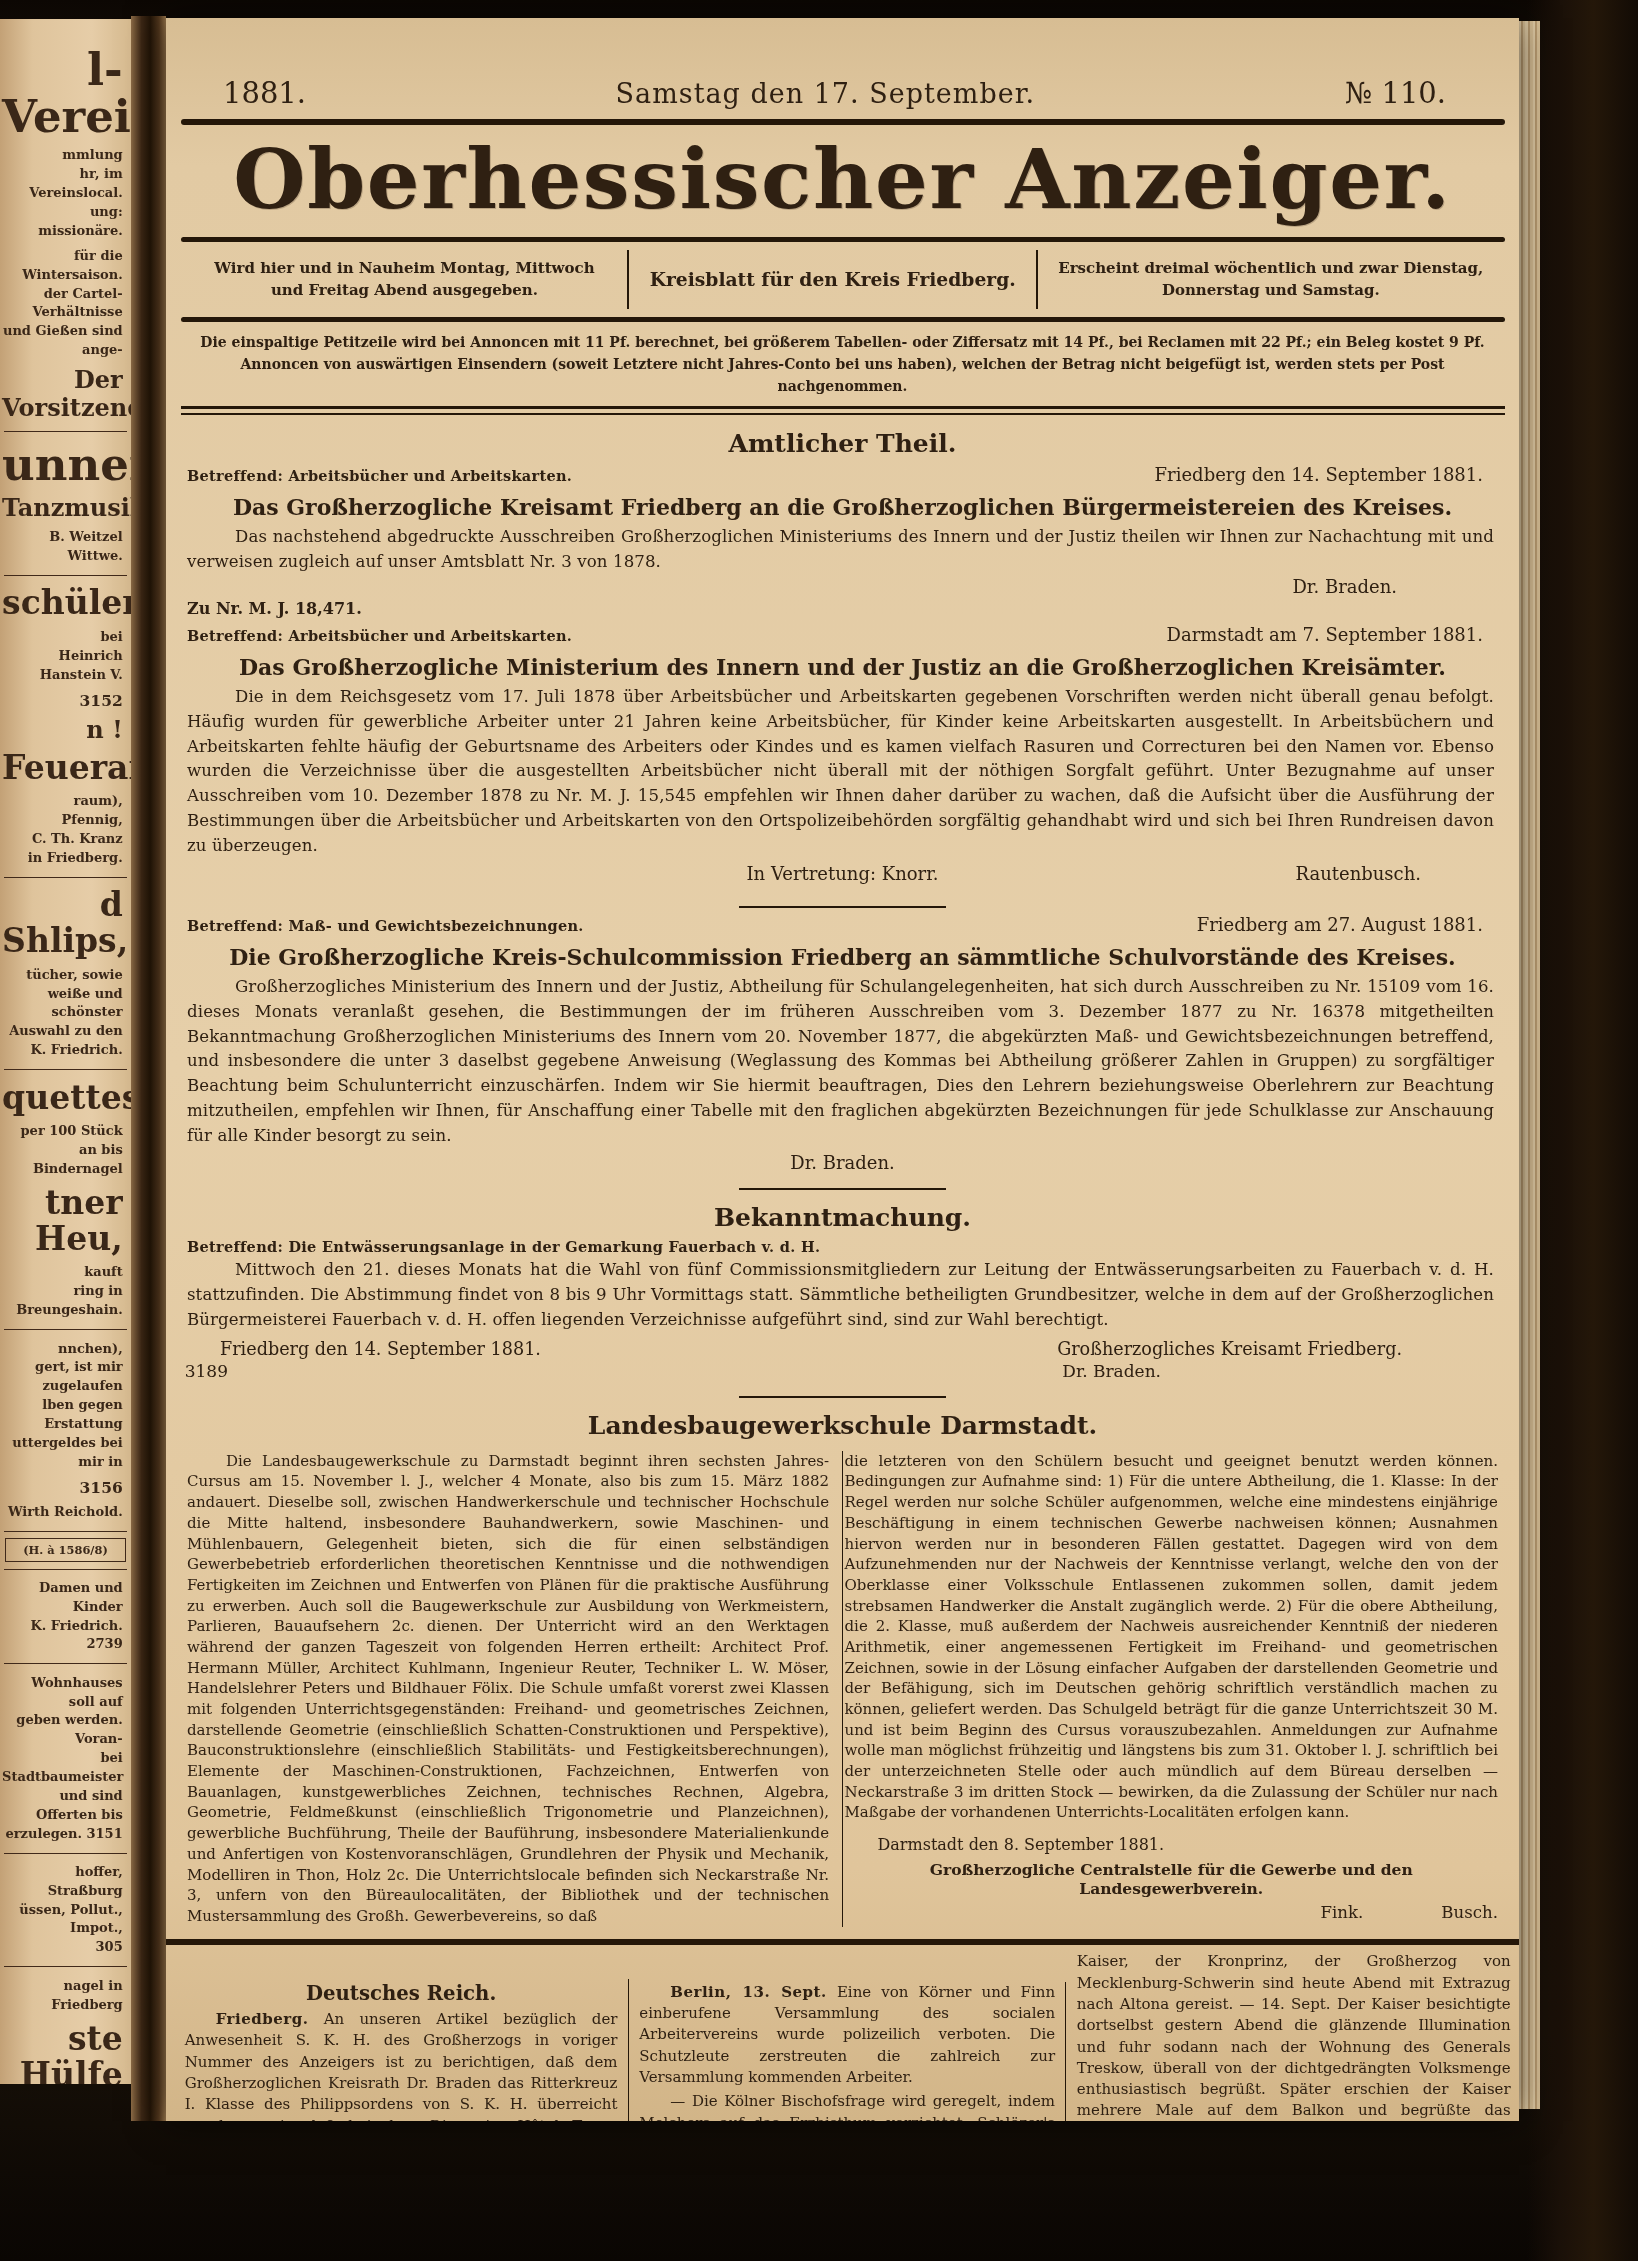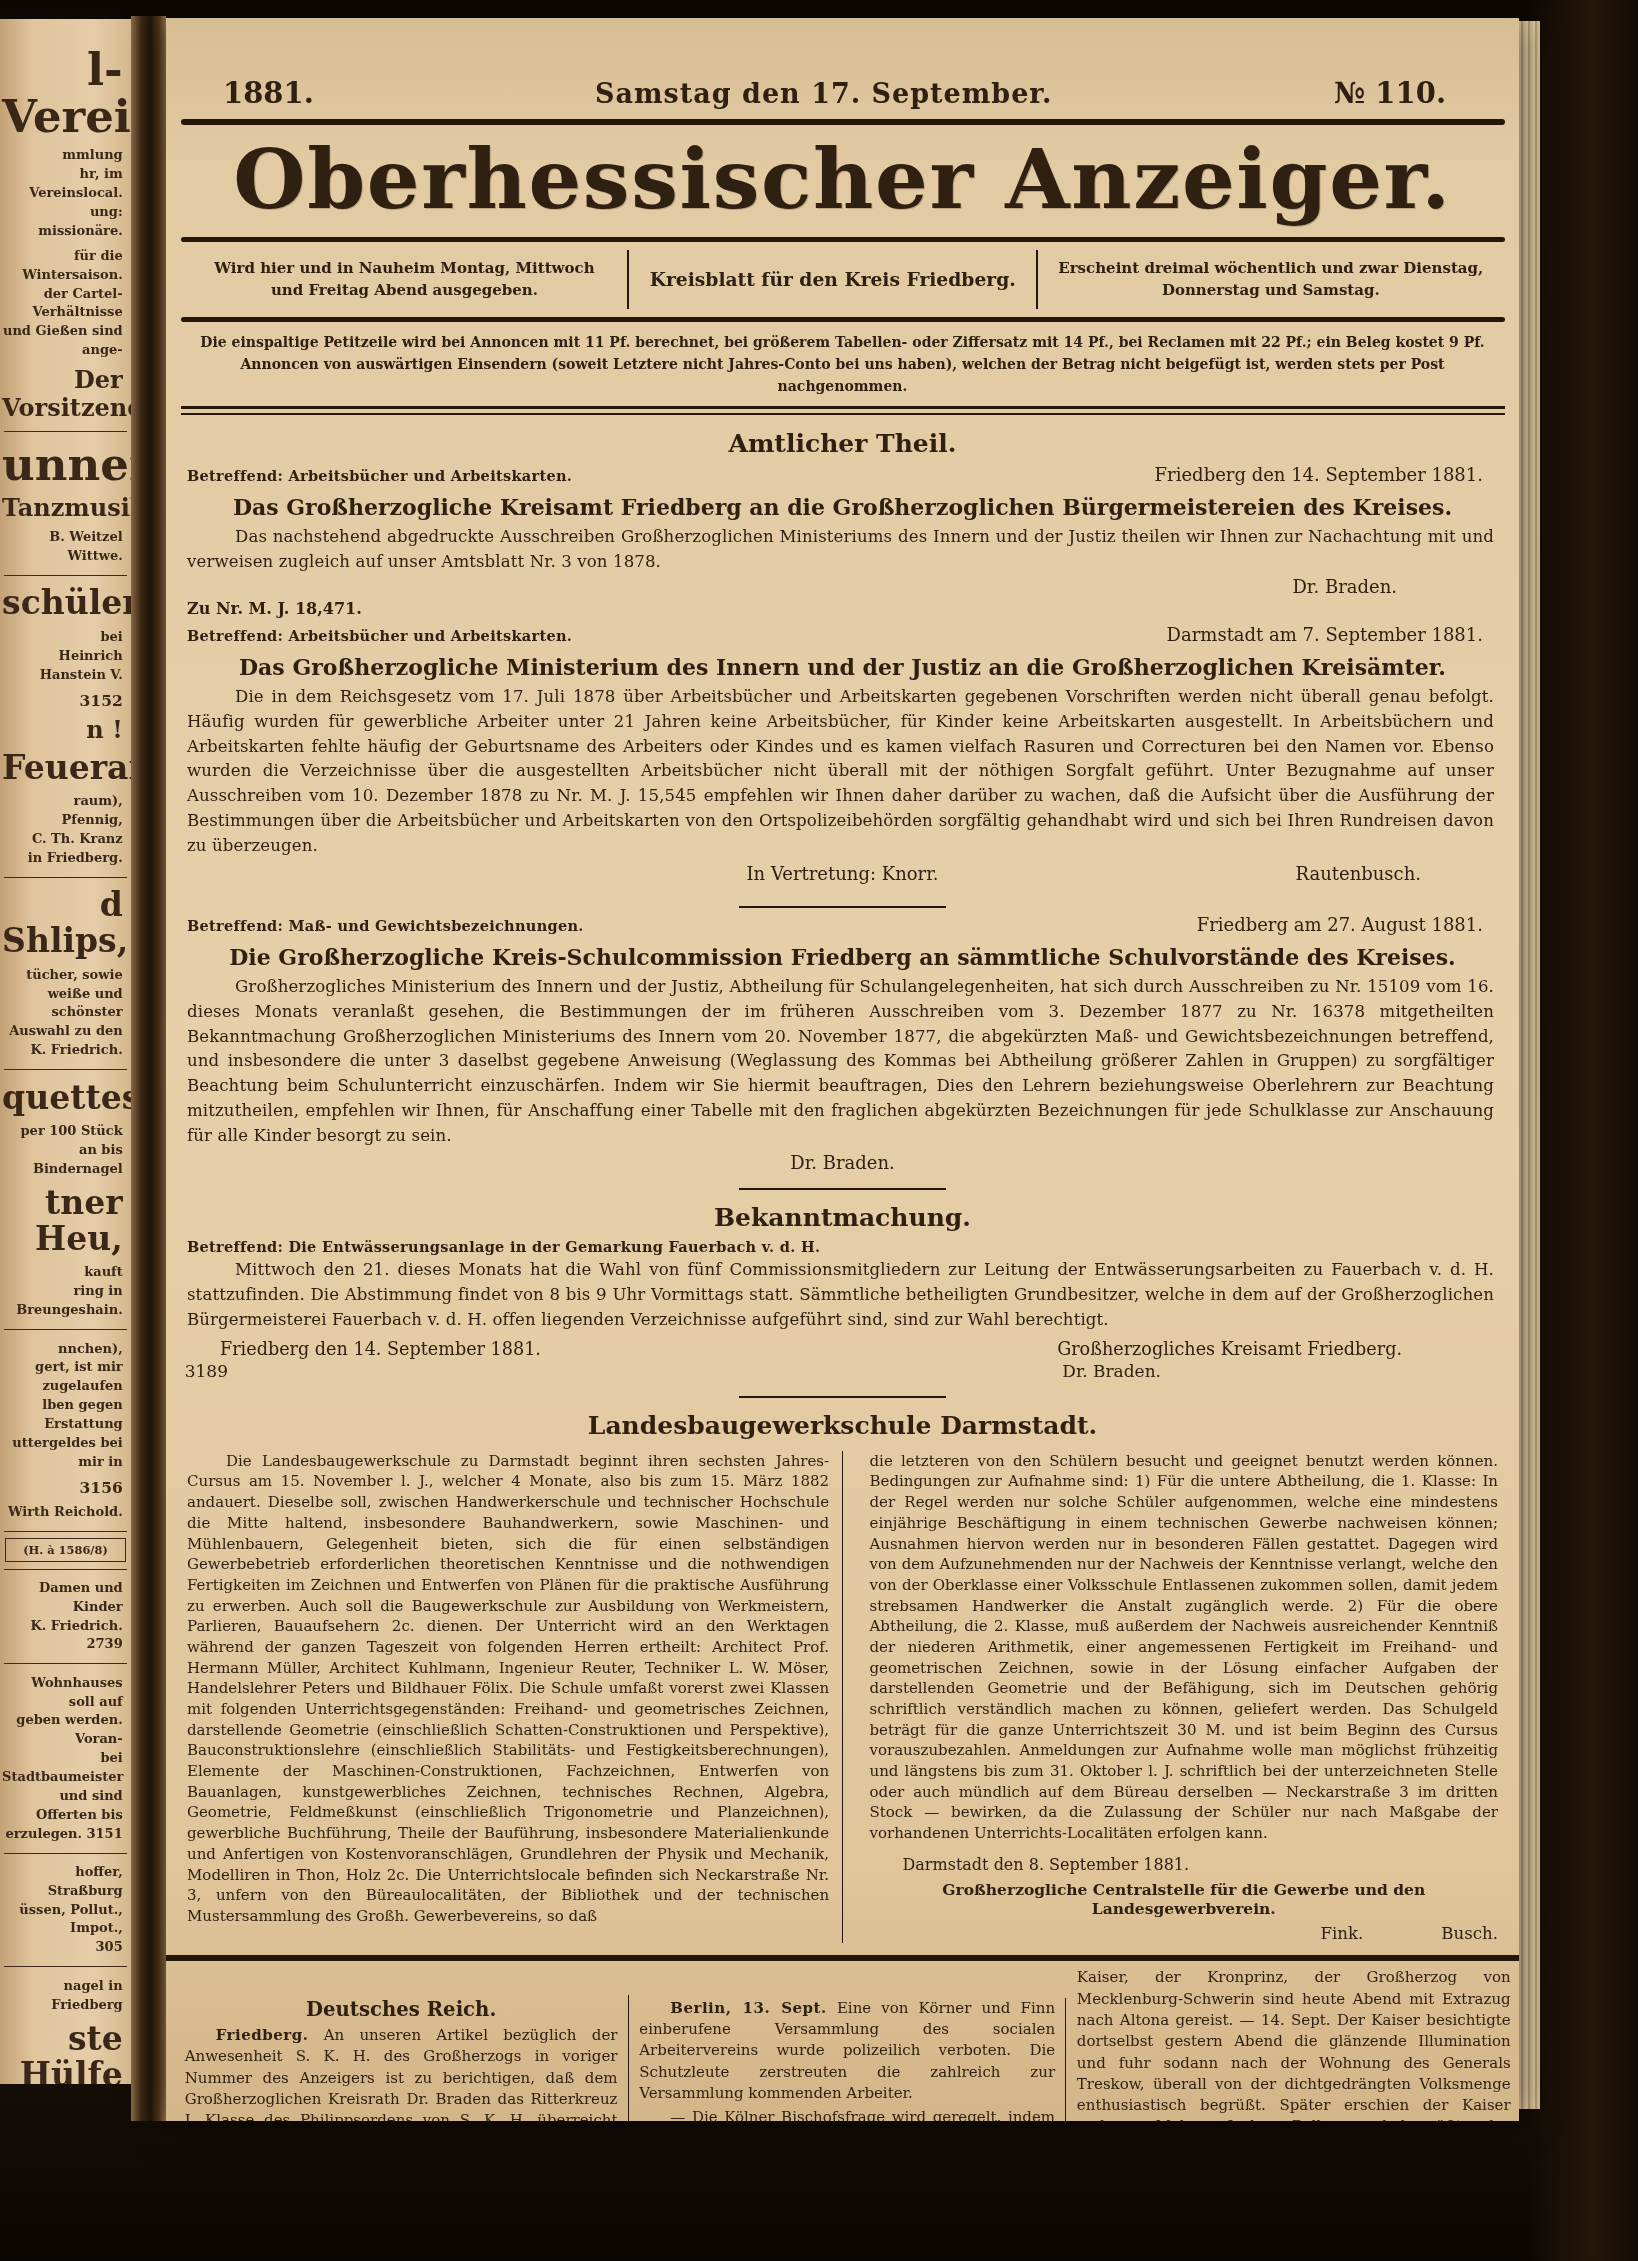--- a/index.html
+++ b/index.html
@@ -30,21 +30,21 @@
     background:linear-gradient(90deg,#8a6a45 0%,#3c2715 30%,#231507 55%,#563a1f 80%,#a07c50 100%);}
 
   
   .mainpage{position:absolute;left:166px;top:17.6px;width:1353px;height:2103px;overflow:hidden;
     background:linear-gradient(180deg,#d7bd93 0%,#e2caa3 7%,#e6cfa9 50%,#e0c59b 88%,#d2b588 100%);
     box-shadow:0 0 36px rgba(0,0,0,0.65);}
   .edge-right{position:absolute;left:1518px;top:21px;width:22px;height:2088px;
     background:repeating-linear-gradient(90deg,#e3cda6 0 2.6px,#bb9d72 2.6px 4.7px,#d9c096 4.7px 7.3px);}
 
   .header-row{display:flex;justify-content:space-between;align-items:baseline;
-    padding:58px 73px 0 57px;font-weight:bold;}
+    padding:58px 73px 0 57px;font-weight:normal;}
   .year{font-size:29px;}
   .date-top{font-size:27px;letter-spacing:1px;}
   .issue{font-size:29px;}
 
   .rule{height:5.7px;background:#241709;margin:9.3px 14.5px 0;border-radius:3.1px;}
   .rule.r2{margin-top:7.3px;}
   .double-rule{margin:8.3px 14.5px 0;border-top:3.1px solid #241709;border-bottom:2.6px solid #241709;height:4.1px;}
 
   .masthead{text-align:center;font-size:83px;font-weight:bold;letter-spacing:1.6px;
     margin:5.2px 0 2.1px;line-height:1.2;text-shadow:1px 1px 0 rgba(40,25,10,0.22);}
@@ -74,21 +74,21 @@
   .sig-row{position:relative;height:28px;margin-top:4.1px;font-size:18px;}
   .sig-row .c{position:absolute;left:0;right:0;text-align:center;}
   .sig-row .r{position:absolute;right:98px;}
   .short-rule{width:207px;border-top:2.1px solid #241709;margin:14.5px auto 0;}
 
   .bek-date-row{display:flex;justify-content:space-between;margin:6.2px 117px 0 54px;font-size:17.6px;}
   .bek-num-row{display:flex;justify-content:space-between;margin:2.1px 358px 0 18.7px;font-size:17px;}
 
   .schule{display:flex;margin:10.4px 21px 0 21px;}
   .schule .colL{width:50%;padding-right:12.4px;border-right:1.6px solid #241709;box-sizing:border-box;}
-  .schule .colR{width:50%;padding-left:27px;box-sizing:border-box;}
+  .schule .colR{width:50%;padding-left:2px;box-sizing:border-box;}
   .coltext{font-size:15px;line-height:1.38;text-align:justify;}
   .coltext.ind{text-indent:39px;}
   .schule-date{font-size:16px;margin:11.4px 0 0 33px;}
   .schule-org{font-size:15.5px;text-align:center;margin-top:6.2px;font-weight:bold;}
   .schule-sigs{display:flex;justify-content:flex-end;gap:78px;font-size:16.6px;margin-top:5.2px;}
 
   .news-rule{height:6.2px;background:#241709;margin-top:12.4px;}
   .news{display:flex;margin:6.2px 8.3px 0 18.7px;align-items:center;}
   .news .ncol{box-sizing:border-box;}
   .news .n1{width:33.5%;padding-right:10.4px;border-right:1.6px solid #241709;}

